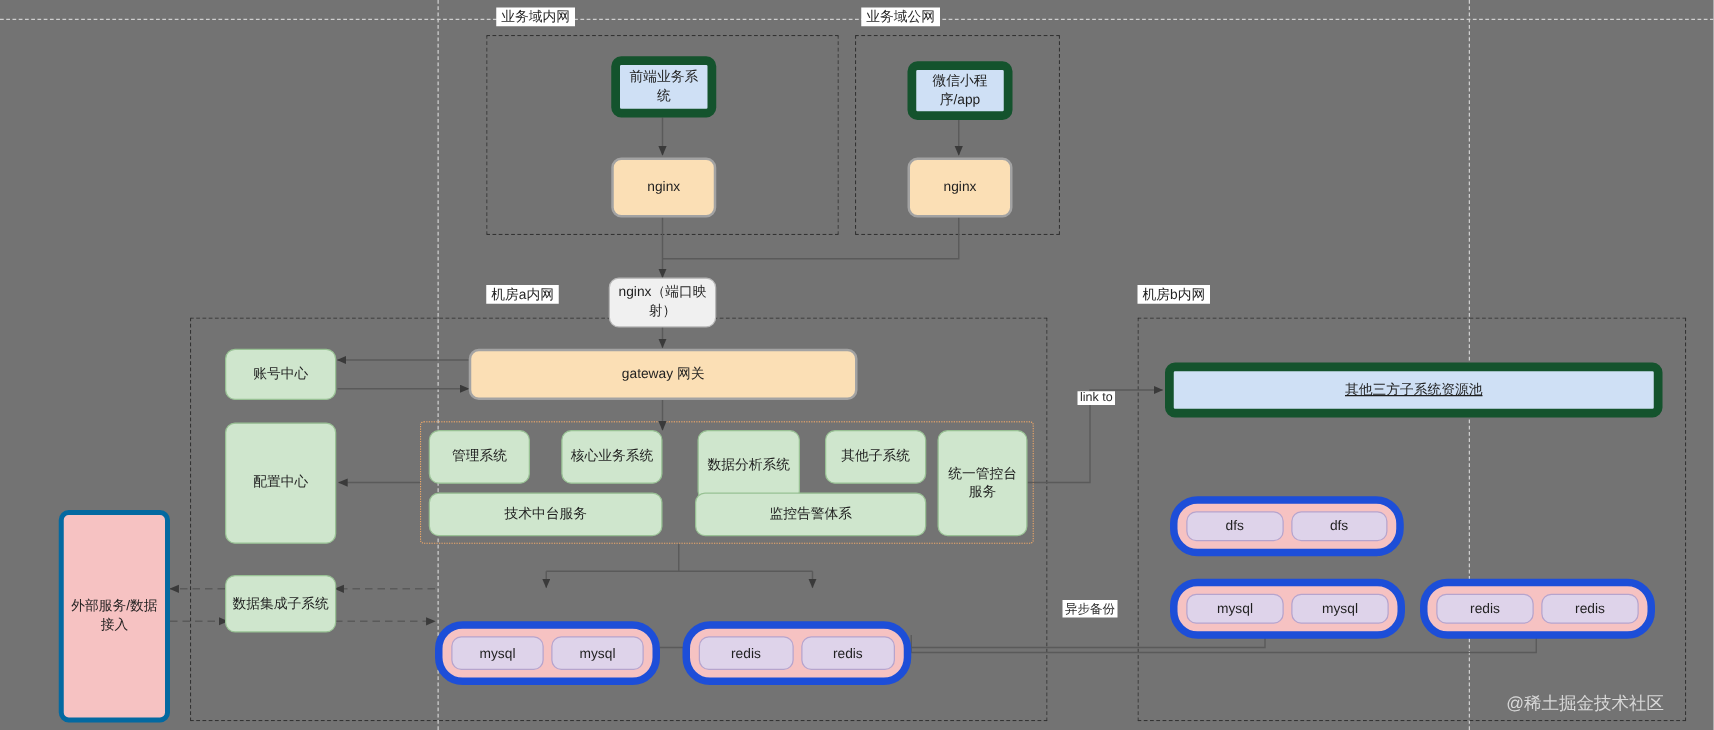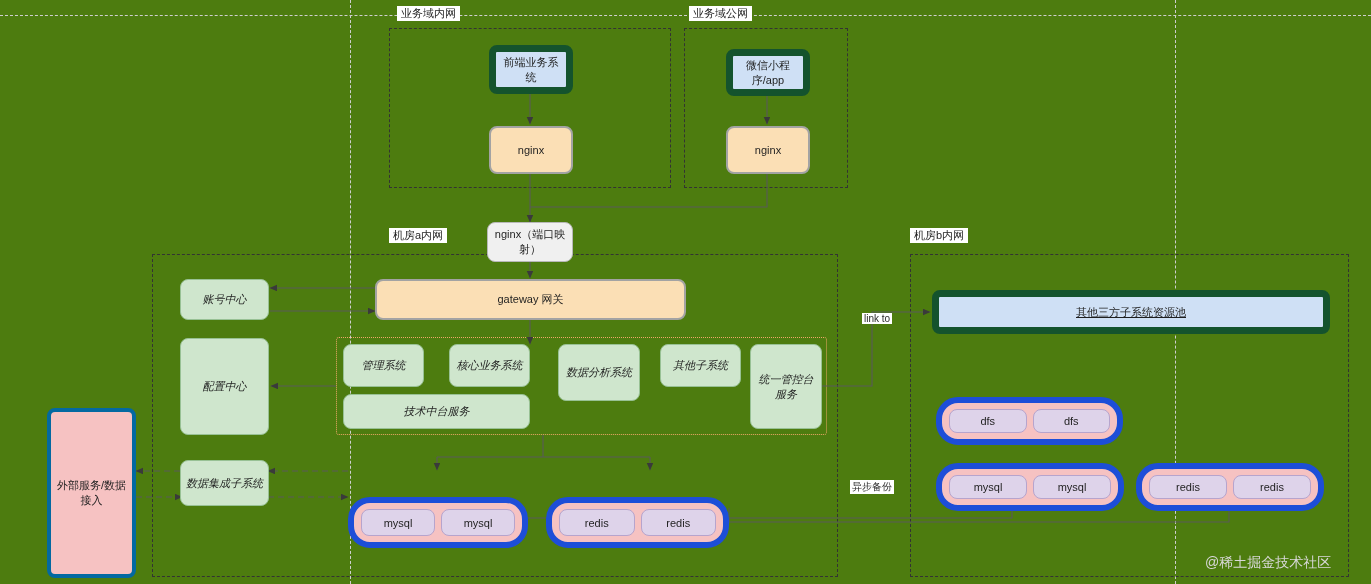--- a/index.html
+++ b/index.html
@@ -1,24 +1,24 @@
 <!DOCTYPE html>
 <html><head>
 <meta charset="utf-8">
 <style>
   html,body{margin:0;padding:0;background:#ffffff;}
   body{font-family:"Liberation Sans","DejaVu Sans",sans-serif;}
-  #canvas{position:relative;width:1371px;height:584px;overflow:hidden;background:#4d7c0f;}
+  #canvas{position:relative;width:1371px;height:584px;overflow:hidden;background:#737373;}
   svg#wires{position:absolute;left:0;top:0;width:1371px;height:584px;pointer-events:none;}
 
   .node{position:absolute;box-sizing:border-box;display:flex;align-items:center;justify-content:center;
         text-align:center;border-radius:8px;font-size:11px;color:#1f1f1f;line-height:1.35;padding:2px 4px;}
   .blue{background:#cfe0f5;border:7px solid #14532d;}
   .orange{background:#fbdfb5;border:2px solid #a3a3a3;}
-  .green{background:#cfe6cd;border:1px solid #98c194;font-style:italic;}
+  .green{background:#cfe6cd;border:1px solid #98c194;}
   .gray{background:#f0f0f0;border:1px solid #b8b8b8;}
   .pinkbox{background:#f6c2c2;border:4px solid #0369a1;}
   .pinkwrap{background:#f6c2c2;border:6px solid #1d4ed8;border-radius:22px;position:absolute;
             display:flex;align-items:center;justify-content:space-evenly;gap:6px;box-sizing:border-box;margin-top:40px;}
   .purple{background:#ded3ea;border:1px solid #b6a4cd;border-radius:8px;flex:1;height:calc(100% - 14px);
           display:flex;align-items:center;justify-content:center;font-size:11px;color:#1f1f1f;}
 
   .zone{position:absolute;box-sizing:border-box;border:1px dashed #333;border-radius:1px;background:transparent;}
   .zone-label{position:absolute;font-size:11px;color:#1f1f1f;background:#fff;padding:0 4px;white-space:nowrap;}
   .dotzone{position:absolute;box-sizing:border-box;border:1px dotted #f0a868;border-radius:3px;background:transparent;}
@@ -116,20 +116,21 @@
   <div class="node green" style="left:180px;top:338px;width:89px;height:97px;">配置中心</div>
   <div class="node green" style="left:180px;top:460px;width:89px;height:46px;">数据集成子系统</div>
 
   <div class="node pinkbox" style="left:47px;top:408px;width:89px;height:170px;">外部服务/数据接入</div>
 
   <div class="node green" style="left:343px;top:344px;width:81px;height:43px;">管理系统</div>
   <div class="node green" style="left:449px;top:344px;width:81px;height:43px;">核心业务系统</div>
   <div class="node green" style="left:558px;top:344px;width:82px;height:57px;">数据分析系统</div>
   <div class="node green" style="left:660px;top:344px;width:81px;height:43px;">其他子系统</div>
   <div class="node green" style="left:343px;top:394px;width:187px;height:35px;">技术中台服务</div>
+  <div class="node green" style="left:556px;top:394px;width:185px;height:35px;">监控告警体系</div>
   <div class="node green" style="left:750px;top:344px;width:72px;height:85px;">统一管控台服务</div>
 
   <div class="node blue" style="left:932px;top:290px;width:398px;height:44px;text-decoration:underline;">其他三方子系统资源池</div>
 
   <div class="pinkwrap" style="left:348px;top:457px;width:180px;height:51px;padding:0 7px;">
     <div class="purple">mysql</div>
     <div class="purple">mysql</div>
   </div>
 
   <div class="pinkwrap" style="left:546px;top:457px;width:183px;height:51px;padding:0 7px;">

